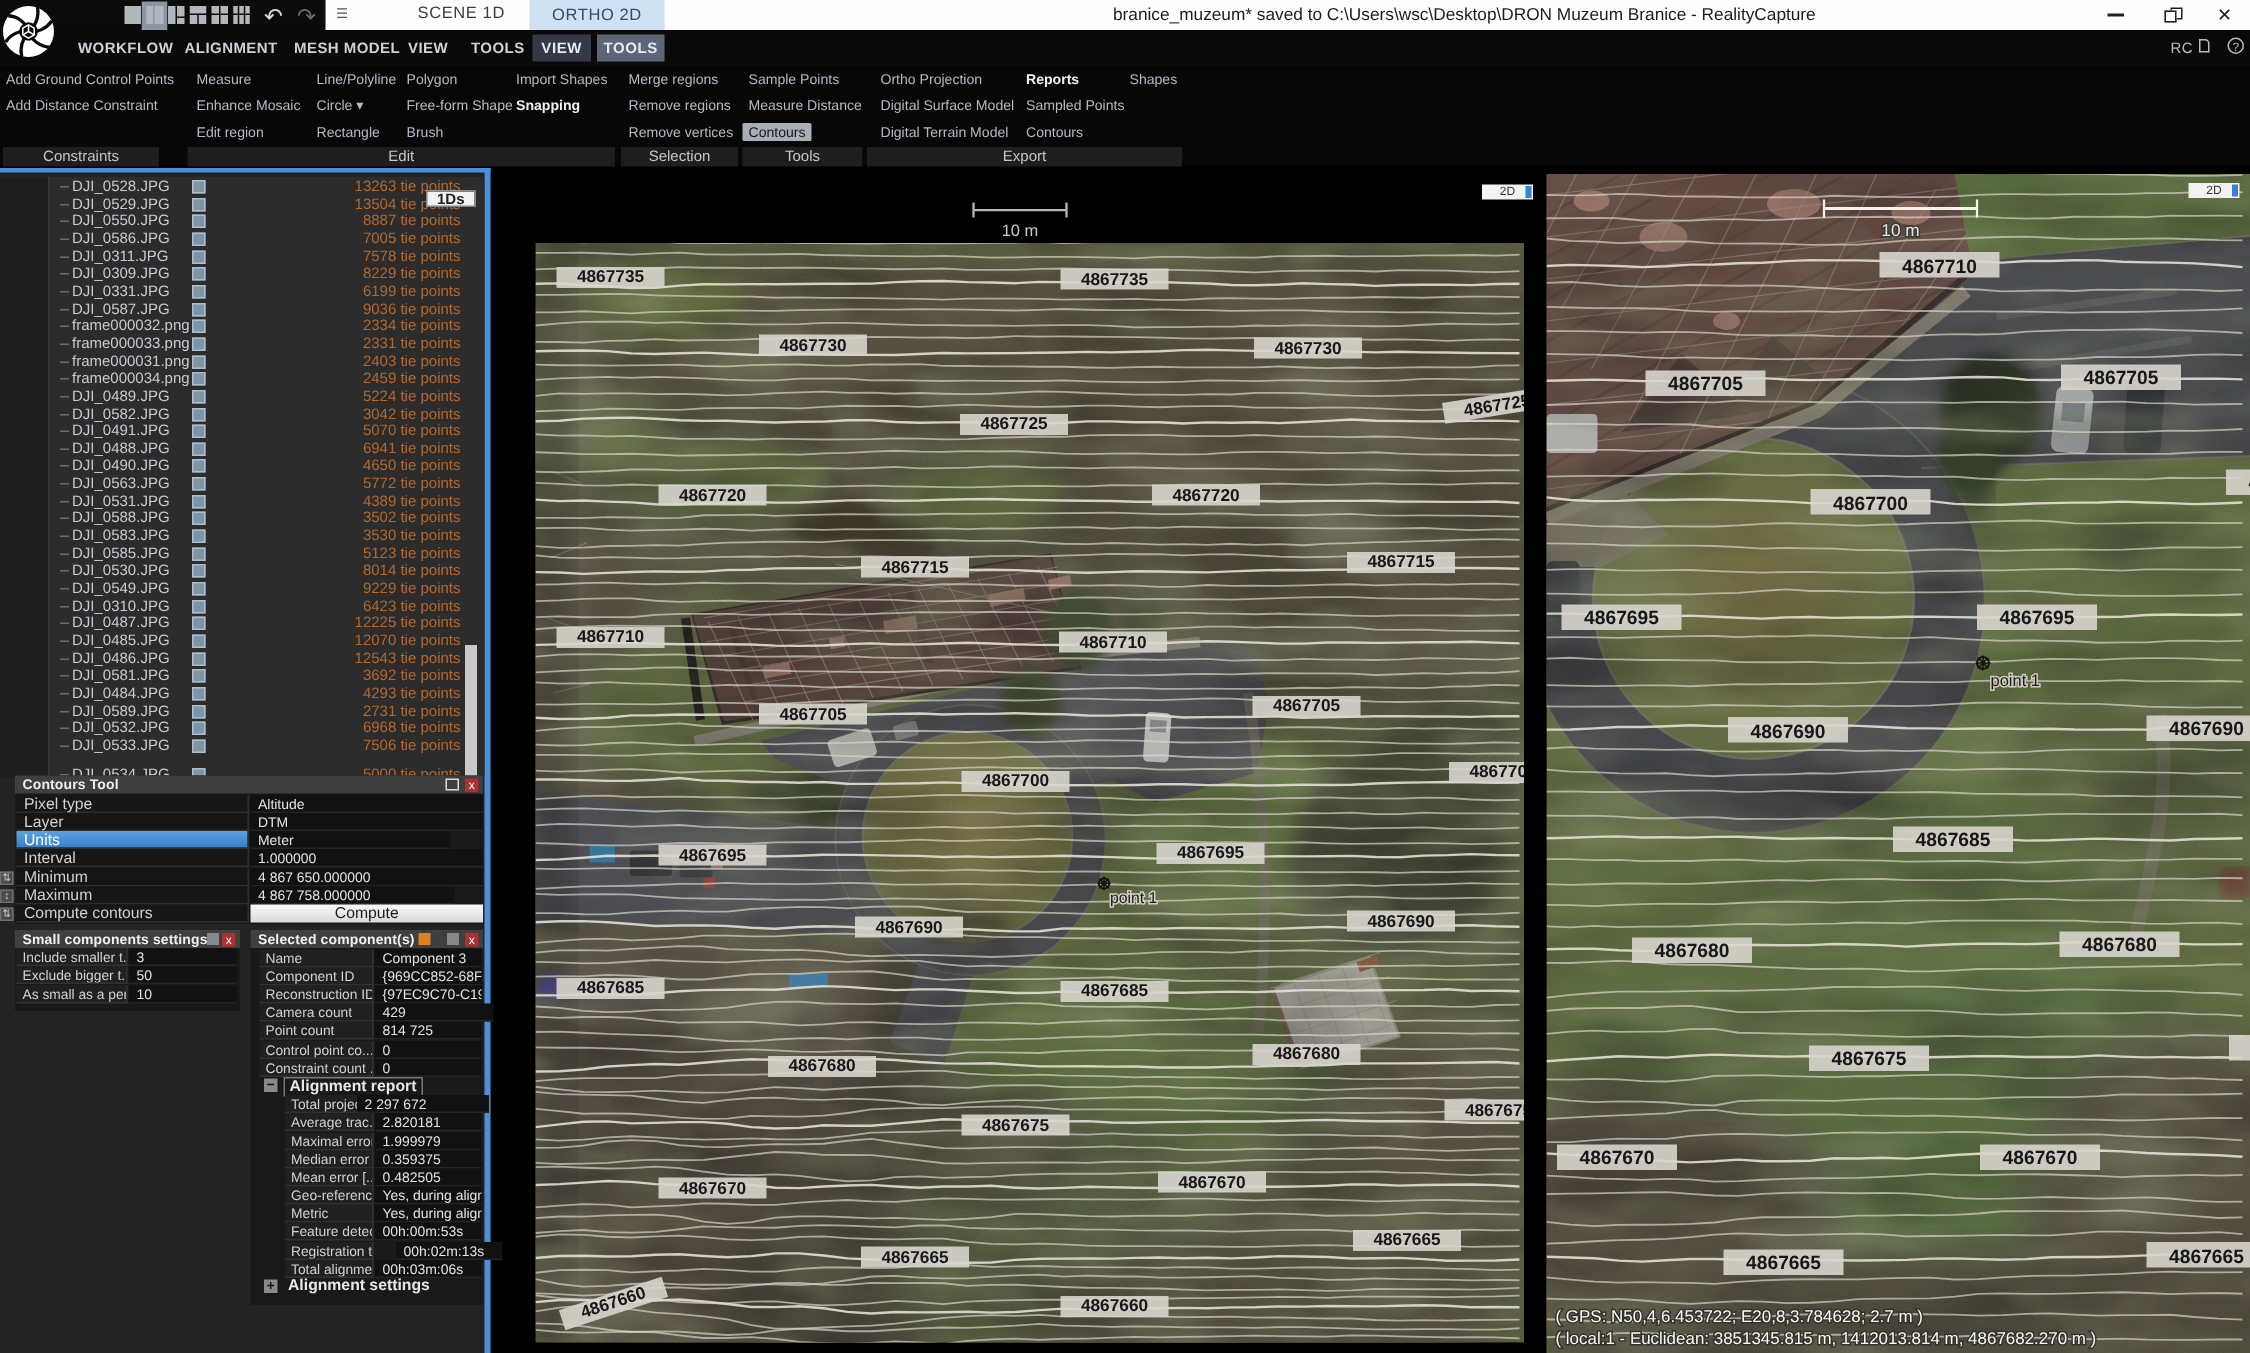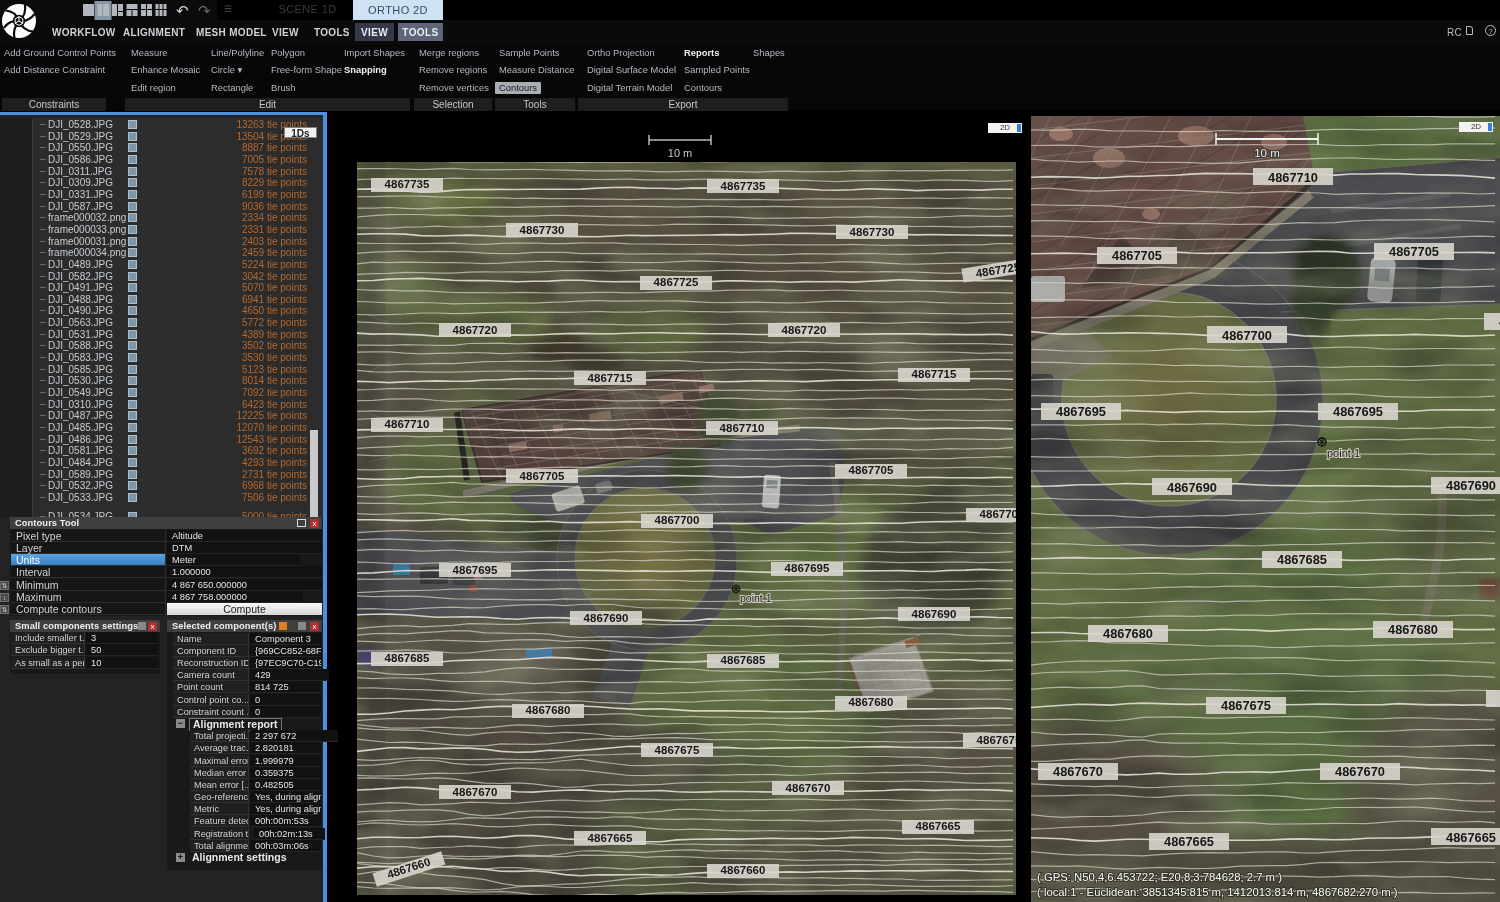--- a/index.html
+++ b/index.html
@@ -61,20 +61,28 @@
 
 #lscale { position:absolute; left:648px; top:133px; width:64px; height:26px;}
 #btn2dL { position:absolute; left:988px; top:123px; }
 #btn2dR { position:absolute; left:1459px; top:122px; }
 .b2d { width:34px; height:10px; background:#f2f2f2; position:relative; font-size:8px; color:#333; text-align:center; line-height:10px;}
 .b2d i { position:absolute; right:1px; top:1px; width:4px; height:8px; background:#3a7fd4; }
 </style></head>
 <body>
 <div id="root">
 
+  <div id="titlebar">
+    <div id="titletext">branice_muzeum* saved to C:\Users\wsc\Desktop\DRON Muzeum Branice - RealityCapture</div>
+    <div style="position:absolute;left:1405px;top:9px;width:11px;height:2px;background:#222"></div>
+    <div style="position:absolute;left:1443px;top:7px;width:8px;height:8px;border:1.2px solid #222;background:#fff"></div>
+    <div style="position:absolute;left:1447px;top:5px;width:8px;height:8px;border:1.2px solid #222;background:#fff"></div>
+    <div style="position:absolute;left:1443px;top:7px;width:8px;height:8px;border:1.2px solid #222;background:#fff"></div>
+    <div class="winbtn" style="left:1478px;top:3px">✕</div>
+  </div>
   <div id="titleblack"></div>
   <div id="menubar"></div>
 
   <svg style="position:absolute;left:0;top:1px" width="44" height="44" viewBox="0 0 44 44">
     <circle cx="19" cy="20" r="17" fill="#fff"></circle>
     <g stroke="#0a0a0a" stroke-width="2.2" fill="none">
       <path d="M19,20 C24,16 26,10 25,3.5"></path>
       <path d="M19,20 C25,21 31,18 34.5,13"></path>
       <path d="M19,20 C21,26 27,30 33,30.5"></path>
       <path d="M19,20 C15,25 13,31 14.5,37"></path>
@@ -927,21 +935,21 @@
 <div class="lrow" style="top:257.3px">
           <span class="tick"></span>
           <span class="fn">DJI_0530.JPG</span>
           <span class="tico"></span>
           <span class="tp">8014 tie points</span>
         </div>
 <div class="lrow" style="top:269.0px">
           <span class="tick"></span>
           <span class="fn">DJI_0549.JPG</span>
           <span class="tico"></span>
-          <span class="tp">7092 tie points</span>
+          <span class="tp">9229 tie points</span>
         </div>
 <div class="lrow" style="top:280.6px">
           <span class="tick"></span>
           <span class="fn">DJI_0310.JPG</span>
           <span class="tico"></span>
           <span class="tp">6423 tie points</span>
         </div>
 <div class="lrow" style="top:292.2px">
           <span class="tick"></span>
           <span class="fn">DJI_0487.JPG</span>
@@ -1083,21 +1091,21 @@
 <div class="prow" style="top:86px">
           <div class="plab2" style="left:5px;width:76px">Constraint count ...</div>
           <div class="pval" style="left:82px;width:71px">0</div>
         </div>
 <div class="arhead" style="top:98px">
           <span class="boxic">−</span>
           <span class="arhtxt">Alignment report</span>
         </div>
 <div class="prow" style="top:110px">
           <div class="plab2" style="left:22px;width:59px">Total projecti...</div>
-          <div class="pval" style="left:82px;width:88px">2 297 672</div>
+          <div class="pval" style="left:70px;width:88px">2 297 672</div>
         </div>
 <div class="prow" style="top:122px">
           <div class="plab2" style="left:22px;width:59px">Average trac...</div>
           <div class="pval" style="left:82px;width:71px">2.820181</div>
         </div>
 <div class="prow" style="top:135px">
           <div class="plab2" style="left:22px;width:59px">Maximal error...</div>
           <div class="pval" style="left:82px;width:71px">1.999979</div>
         </div>
 <div class="prow" style="top:147px">
@@ -1115,21 +1123,21 @@
 <div class="prow" style="top:183px">
           <div class="plab2" style="left:22px;width:59px">Metric</div>
           <div class="pval" style="left:82px;width:71px">Yes, during align...</div>
         </div>
 <div class="prow" style="top:195px">
           <div class="plab2" style="left:22px;width:59px">Feature detec...</div>
           <div class="pval" style="left:82px;width:71px">00h:00m:53s</div>
         </div>
 <div class="prow" style="top:208px">
           <div class="plab2" style="left:22px;width:59px">Registration ti...</div>
-          <div class="pval" style="left:86px;width:71px">00h:02m:13s</div>
+          <div class="pval" style="left:96px;width:71px">00h:02m:13s</div>
         </div>
 <div class="prow" style="top:220px">
           <div class="plab2" style="left:22px;width:59px">Total alignme...</div>
           <div class="pval" style="left:82px;width:71px">00h:03m:06s</div>
         </div>
 <div class="arhead" style="top:232px">
           <span class="boxic">+</span>
           <span class="arhtxt2">Alignment settings</span>
         </div>
     </div>

